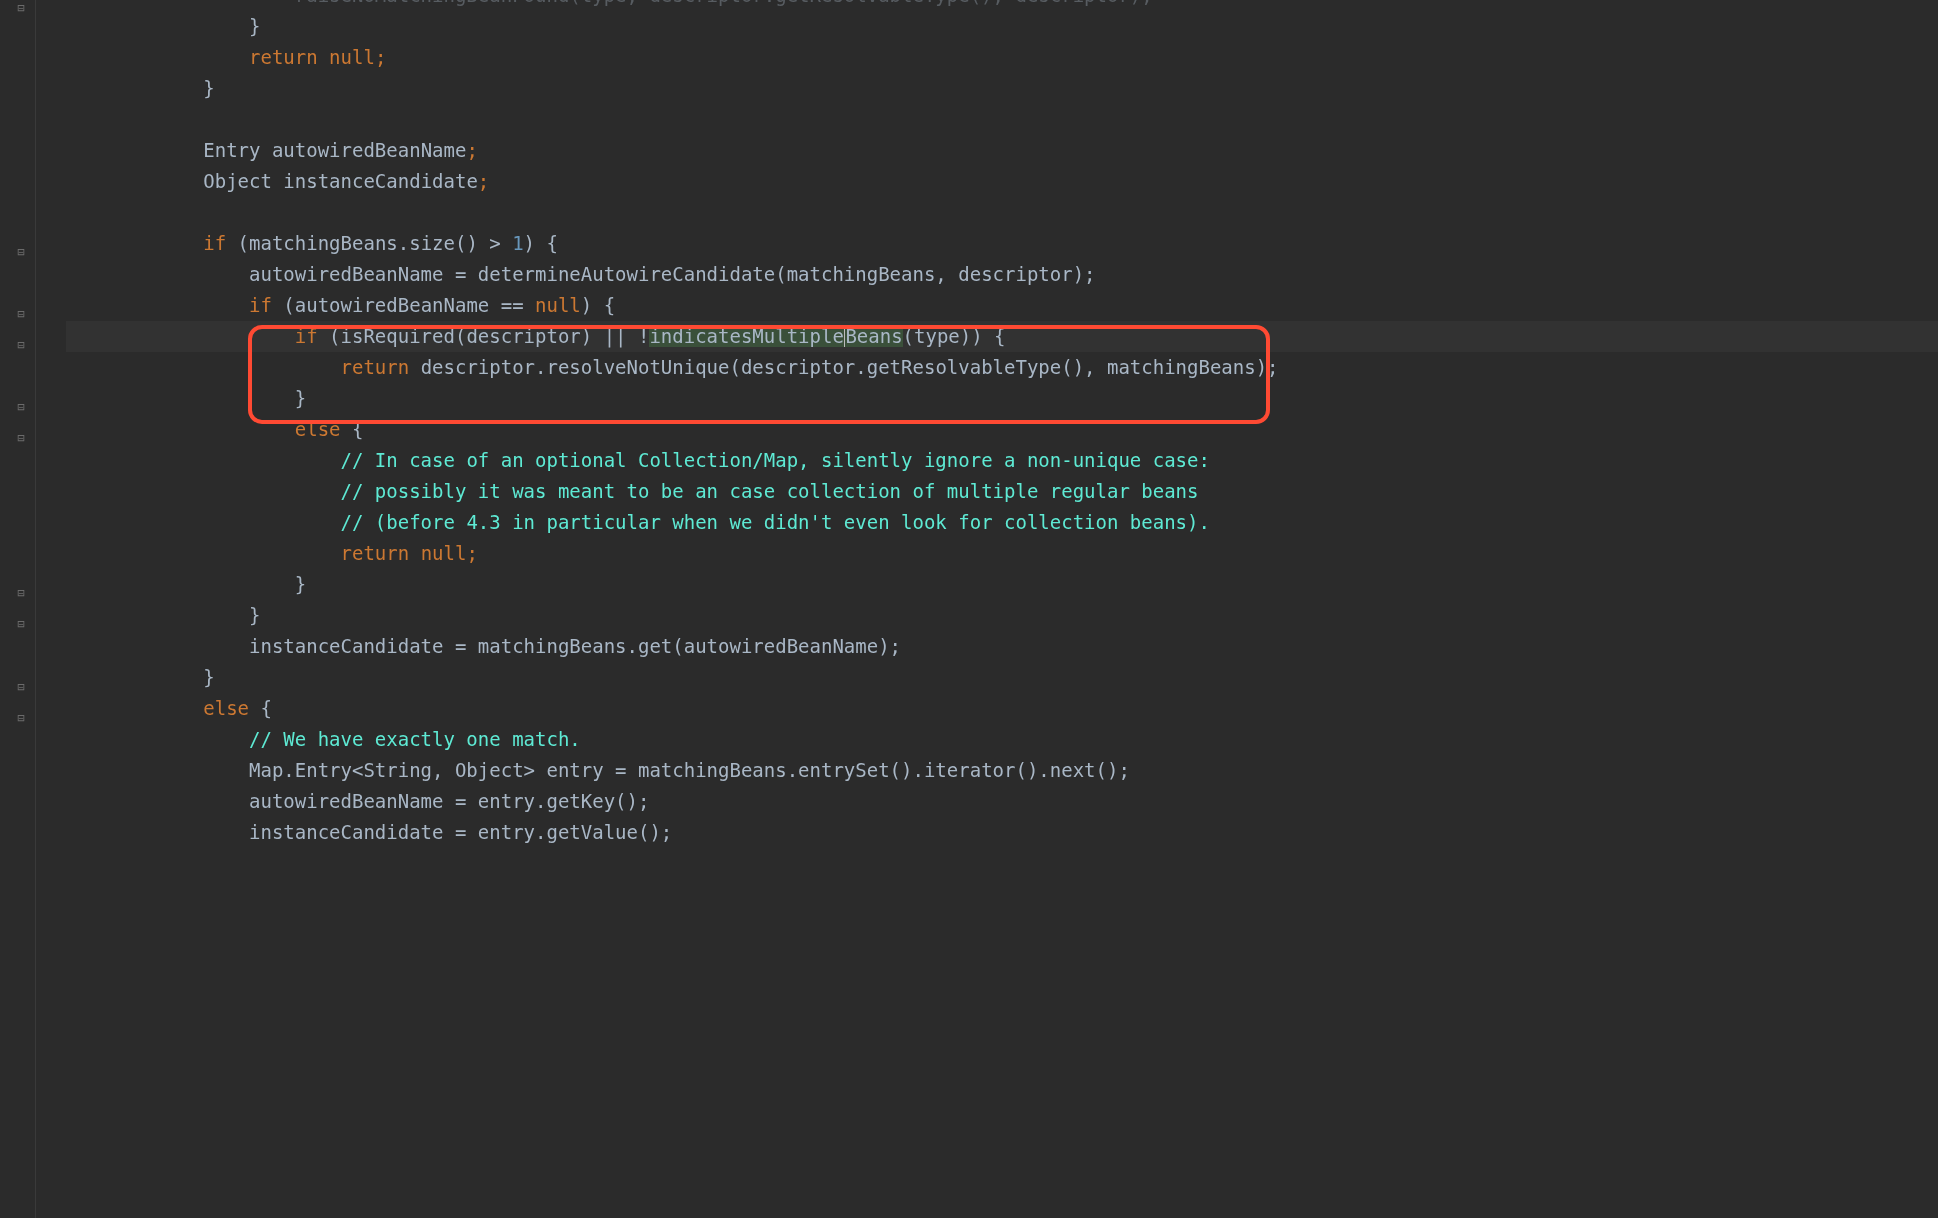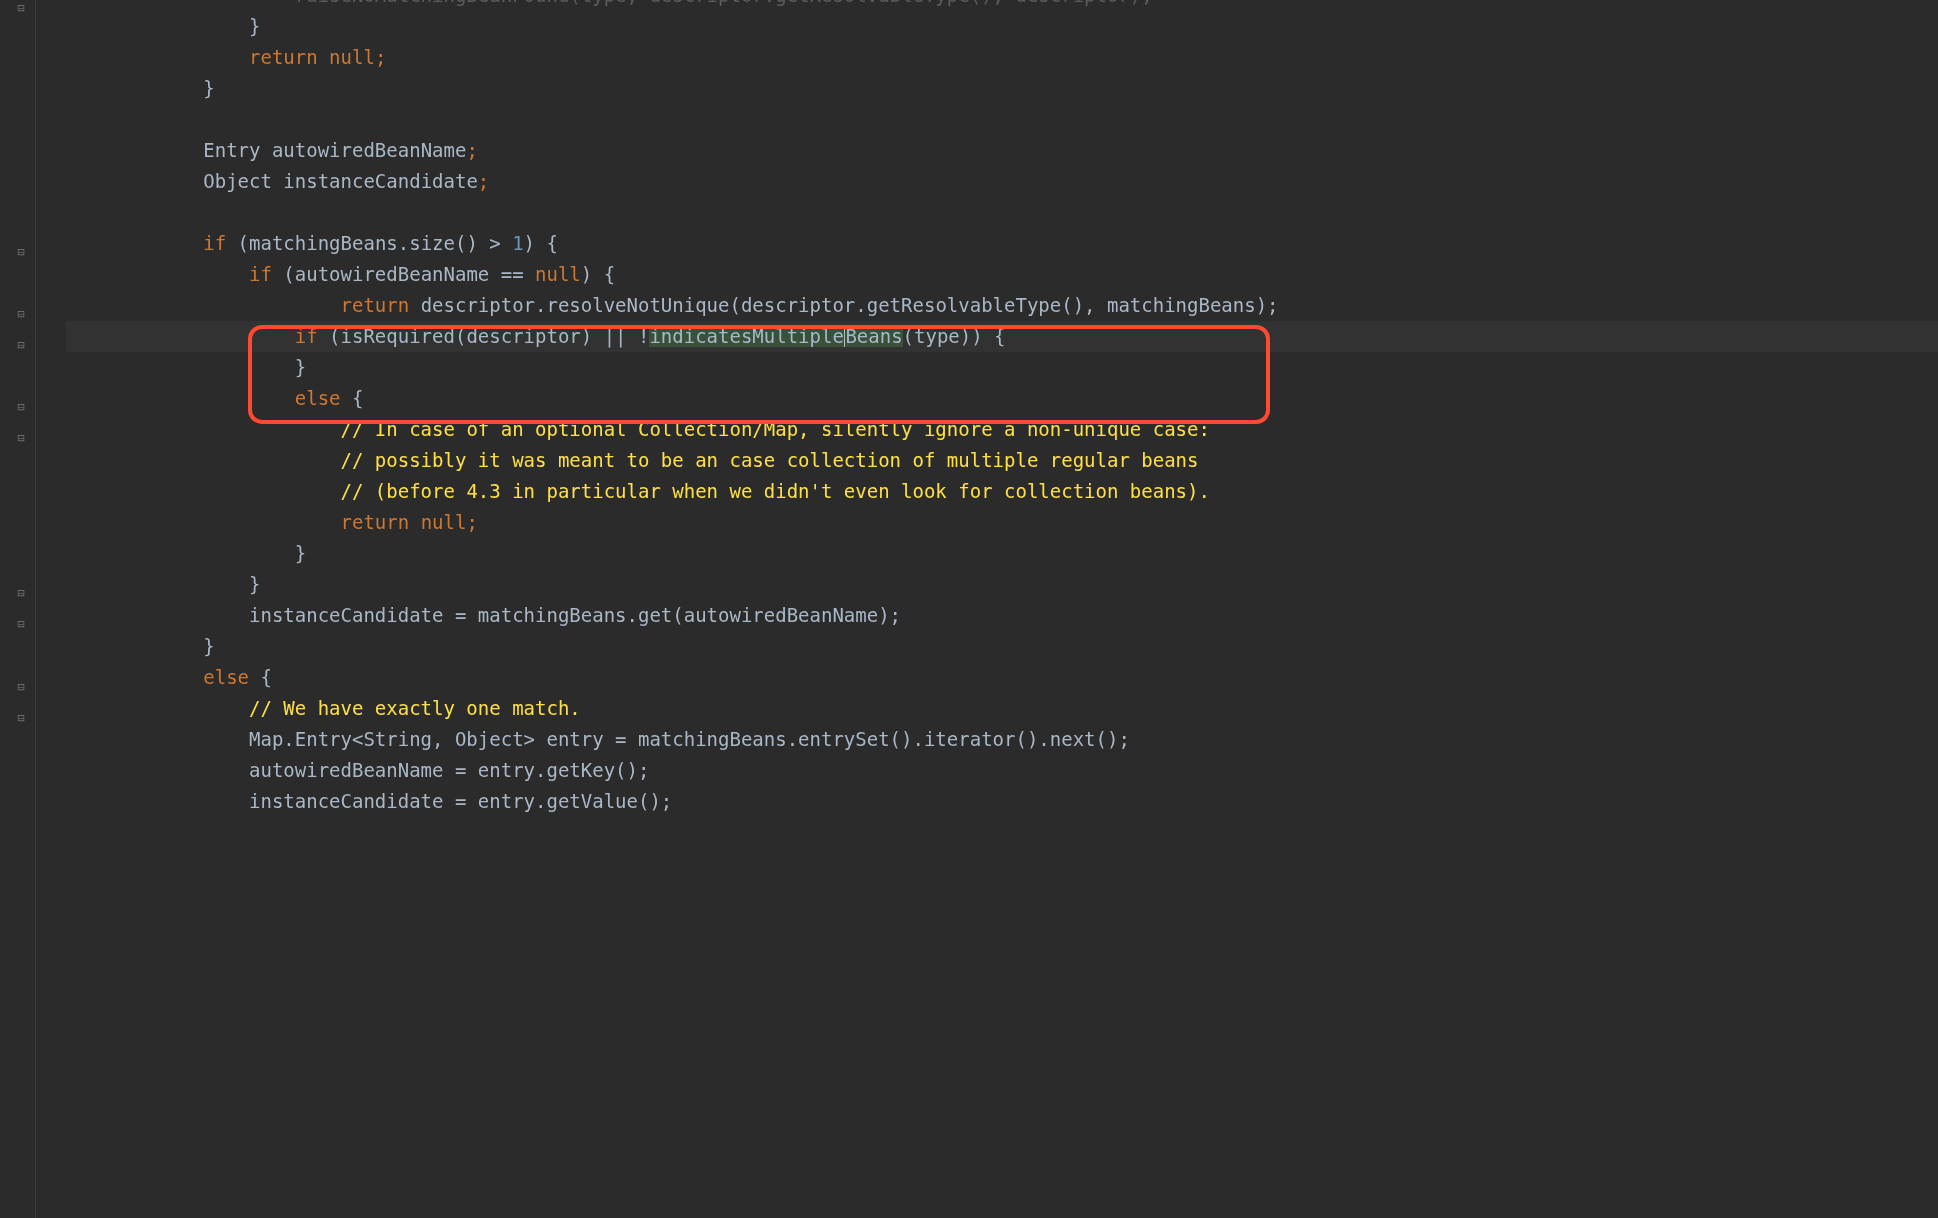--- a/index.html
+++ b/index.html
@@ -43,21 +43,21 @@
     height: 31px;
     white-space: pre;
     position: relative;
   }
   .line.highlighted {
     background: #323232;
   }
   .kw { color: #cc7832; margin-top: 7px; }
   .ident { color: #a9b7c6; }
   .num { color: #6897bb; }
-  .comment { color: #fde047; }
+  .comment { color: #5eead4; }
   .underline { text-decoration-color: #6a6a6a; }
   .match-hl { background: #3a503a; }
   .cursor {
     display: inline-block;
     width: 1.5px;
     height: 22px;
     background: #bbbbbb;
     vertical-align: middle;
     margin-bottom: 3px;
   }
@@ -97,26 +97,27 @@
 <div class="line"></div>
 
 <div class="line"><span>            </span><span class="ident">Entry </span><span class="ident">autowiredBeanName</span><span class="kw">;</span></div>
 
 <div class="line"><span>            </span><span class="ident">Object </span><span class="ident underline">instanceCandidate</span><span class="kw">;</span></div>
 
 <div class="line"></div>
 
 <div class="line"><span>            </span><span class="kw">if</span><span class="ident"> (matchingBeans.size() &gt; </span><span class="num">1</span><span class="ident">) {</span></div>
 
+<div class="line"><span>                </span><span class="ident">autowiredBeanName = determineAutowireCandidate(matchingBeans, descriptor);</span></div>
 
 <div class="line"><span>                </span><span class="kw">if</span><span class="ident"> (autowiredBeanName == </span><span class="kw">null</span><span class="ident">) {</span></div>
 
+<div class="line highlighted"><span>                    </span><span class="kw">if</span><span class="ident"> (isRequired(descriptor) || !</span><span class="ident match-hl">indicatesMultiple</span><span class="cursor"></span><span class="ident match-hl">Beans</span><span class="ident">(type)) {</span></div>
+
 <div class="line"><span>                        </span><span class="kw">return</span><span class="ident"> descriptor.resolveNotUnique(descriptor.getResolvableType(), matchingBeans);</span></div>
-
-<div class="line highlighted"><span>                    </span><span class="kw">if</span><span class="ident"> (isRequired(descriptor) || !</span><span class="ident match-hl">indicatesMultiple</span><span class="cursor"></span><span class="ident match-hl">Beans</span><span class="ident">(type)) {</span></div>
 
 <div class="line"><span>                    </span><span class="ident">}</span></div>
 
 <div class="line"><span>                    </span><span class="kw">else</span><span class="ident"> {</span></div>
 
 <div class="line"><span>                        </span><span class="comment">// In case of an optional Collection/Map, silently ignore a non-unique case:</span></div>
 
 <div class="line"><span>                        </span><span class="comment">// possibly it was meant to be an case collection of multiple regular beans</span></div>
 
 <div class="line"><span>                        </span><span class="comment">// (before 4.3 in particular when we didn't even look for collection beans).</span></div>

